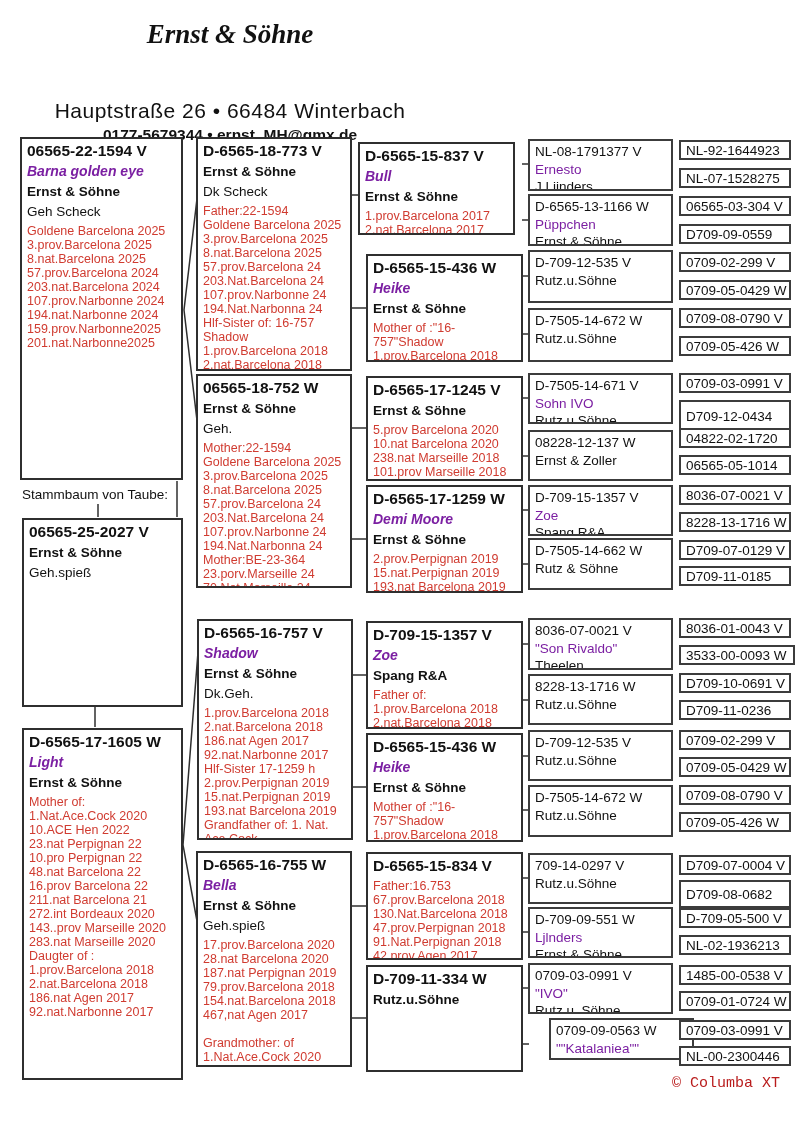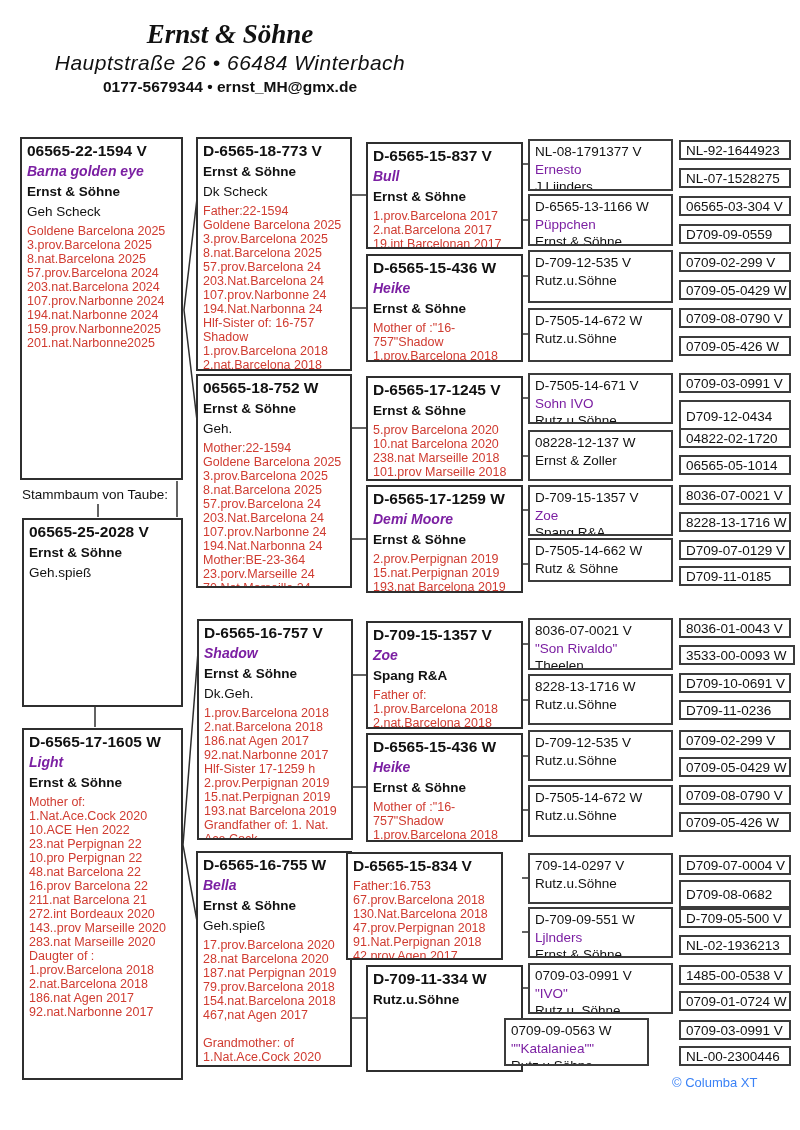--- a/index.html
+++ b/index.html
@@ -1,41 +1,41 @@
 <!DOCTYPE html>
 <html><head>
 <meta charset="utf-8">
 <style>
   html,body{margin:0;padding:0;background:#ffffff;}
   #page{position:relative;width:800px;height:1130px;background:#ffffff;overflow:hidden;
         font-family:"Liberation Sans","DejaVu Sans",sans-serif;color:#111;}
   
   #hdr{position:absolute;left:25px;top:18px;width:410px;text-align:center;}
   .hdr-name{font-family:"Liberation Serif","DejaVu Serif",serif;font-weight:bold;font-style:italic;font-size:27px;line-height:1.2;}
-  .hdr-addr{font-style:italic;font-size:21px;line-height:1.25;letter-spacing:0.5px;}
+  .hdr-addr{font-size:21px;line-height:1.25;letter-spacing:0.5px;margin-top:48px;}
   .hdr-contact{font-weight:bold;font-size:15.5px;line-height:1.3;}
   
   .pbox{position:absolute;border:2px solid #2f2f2f;background:#fff;box-sizing:border-box;
         padding:1px 5px 2px 5px;overflow:hidden;}
   .bid {font-size:15.5px;font-weight:bold;line-height:1.45;white-space:nowrap;}
   .bname{font-size:14px;font-weight:bold;font-style:italic;color:#7b1fa2;line-height:1.42;}
   .bowner{font-size:13.5px;font-weight:bold;line-height:1.48;}
   .bdesc{font-size:13.5px;line-height:1.48;}
   .bres{font-size:12.5px;line-height:14px;color:#d03b30;white-space:pre-line;margin-top:2px;}
   
   .sbox{position:absolute;border:2px solid #3c3c3c;background:#fff;box-sizing:border-box;
         padding:2px 5px;overflow:hidden;}
   .s-id{font-size:13.5px;line-height:1.3;white-space:nowrap;}
   .s-name{font-size:13.5px;line-height:1.3;color:#7b1fa2;white-space:nowrap;}
   .s-owner{font-size:13.5px;line-height:1.3;white-space:nowrap;}
   .tbox{position:absolute;border:2px solid #3c3c3c;background:#fff;box-sizing:border-box;
         padding:0 5px;overflow:hidden;display:flex;align-items:center;}
   .t-id{font-size:13.5px;white-space:nowrap;}
   #stamm{position:absolute;left:22px;top:487px;font-size:13.5px;}
-  #foot{position:absolute;left:672px;top:1075px;font-size:13px;color:#3b82f6;}
+  #foot{position:absolute;left:672px;top:1075px;font-size:15px;color:#b91c1c;font-family:Liberation Mono, monospace;}
   svg.wires{position:absolute;left:0;top:0;pointer-events:none;}
 </style>
 </head>
 <body>
 
 <div id="page">
 
   <div id="hdr">
     <div class="hdr-name">Ernst &amp; Söhne</div>
     <div class="hdr-addr">Hauptstraße 26 • 66484  Winterbach</div>
@@ -88,21 +88,21 @@
 203.nat.Barcelona 2024
 107.prov.Narbonne 2024
 194.nat.Narbonne 2024
 159.prov.Narbonne2025
 201.nat.Narbonne2025</div>
   </div>
 
   <div id="stamm">Stammbaum von Taube:</div>
 
   <div class="pbox" style="left:22px;top:518px;width:161px;height:189px">
-    <div class="bid">06565-25-2028 V</div>
+    <div class="bid">06565-25-2027 V</div>
     <div class="bowner">Ernst &amp; Söhne</div>
     <div class="bdesc">Geh.spieß</div>
   </div>
 
   <div class="pbox" style="left:22px;top:728px;width:161px;height:352px">
     <div class="bid">D-6565-17-1605 W</div>
     <div class="bname">Light</div>
     <div class="bowner">Ernst &amp; Söhne</div>
     <div class="bres">Mother of:
 1.Nat.Ace.Cock 2020
@@ -181,21 +181,21 @@
 28.nat Barcelona 2020
 187.nat Perpignan 2019
 79.prov.Barcelona 2018
 154.nat.Barcelona 2018
 467,nat Agen 2017
 
 Grandmother: of
 1.Nat.Ace.Cock 2020</div>
   </div>
 
-  <div class="pbox" style="left:366px;top:142px;width:157px;height:107px">
+  <div class="pbox" style="left:358px;top:142px;width:157px;height:93px">
     <div class="bid">D-6565-15-837 V</div>
     <div class="bname">Bull</div>
     <div class="bowner">Ernst &amp; Söhne</div>
     <div class="bres">1.prov.Barcelona 2017
 2.nat.Barcelona 2017
 19.int Barcelonan 2017
 11.prov.Barcelona 2018</div>
   </div>
   <div class="pbox" style="left:366px;top:254px;width:157px;height:108px">
     <div class="bid">D-6565-15-436 W</div>
@@ -235,21 +235,21 @@
   </div>
   <div class="pbox" style="left:366px;top:733px;width:157px;height:109px">
     <div class="bid">D-6565-15-436 W</div>
     <div class="bname">Heike</div>
     <div class="bowner">Ernst &amp; Söhne</div>
     <div class="bres">Mother of :"16-
 757"Shadow
 1.prov.Barcelona 2018
 2.nat.Barcelona 2018</div>
   </div>
-  <div class="pbox" style="left:346px;top:852px;width:157px;height:108px">
+  <div class="pbox" style="left:366px;top:852px;width:157px;height:108px">
     <div class="bid">D-6565-15-834 V</div>
     <div class="bres">Father:16.753
 67.prov.Barcelona 2018
 130.Nat.Barcelona 2018
 47.prov.Perpignan 2018
 91.Nat.Perpignan 2018
 42.prov.Agen 2017</div>
   </div>
   <div class="pbox" style="left:366px;top:965px;width:157px;height:107px">
     <div class="bid">D-709-11-334 W</div>
@@ -281,21 +281,21 @@
   </div>
   <div class="sbox" style="left:528px;top:430px;width:145px;height:51px">
     <div class="s-id">08228-12-137 W</div>
     <div class="s-owner">Ernst &amp; Zoller</div>
   </div>
   <div class="sbox" style="left:528px;top:485px;width:145px;height:51px">
     <div class="s-id">D-709-15-1357 V</div>
     <div class="s-name">Zoe</div>
     <div class="s-owner">Spang R&amp;A</div>
   </div>
-  <div class="sbox" style="left:528px;top:538px;width:145px;height:44px">
+  <div class="sbox" style="left:528px;top:538px;width:145px;height:52px">
     <div class="s-id">D-7505-14-662 W</div>
     <div class="s-owner">Rutz &amp; Söhne</div>
   </div>
   <div class="sbox" style="left:528px;top:618px;width:145px;height:52px">
     <div class="s-id">8036-07-0021 V</div>
     <div class="s-name">"Son Rivaldo"</div>
     <div class="s-owner">Theelen</div>
   </div>
   <div class="sbox" style="left:528px;top:674px;width:145px;height:51px">
     <div class="s-id">8228-13-1716 W</div>
@@ -316,21 +316,21 @@
   <div class="sbox" style="left:528px;top:907px;width:145px;height:51px">
     <div class="s-id">D-709-09-551 W</div>
     <div class="s-name">Ljlnders</div>
     <div class="s-owner">Ernst &amp; Söhne</div>
   </div>
   <div class="sbox" style="left:528px;top:963px;width:145px;height:51px">
     <div class="s-id">0709-03-0991 V</div>
     <div class="s-name">"IVO"</div>
     <div class="s-owner">Rutz.u. Söhne</div>
   </div>
-  <div class="sbox" style="left:504px;top:1018px;width:145px;height:48px">
+  <div class="sbox" style="left:549px;top:1018px;width:145px;height:42px">
     <div class="s-id">0709-09-0563 W</div>
     <div class="s-name">""Katalaniea""</div>
     <div class="s-owner">Rutz.u.Söhne</div>
   </div>
 
   <div class="tbox" style="left:679px;top:140px;width:112px;height:20px">
       <span class="t-id">NL-92-1644923</span>
     </div>
   <div class="tbox" style="left:679px;top:168px;width:112px;height:20px">
       <span class="t-id">NL-07-1528275</span>

